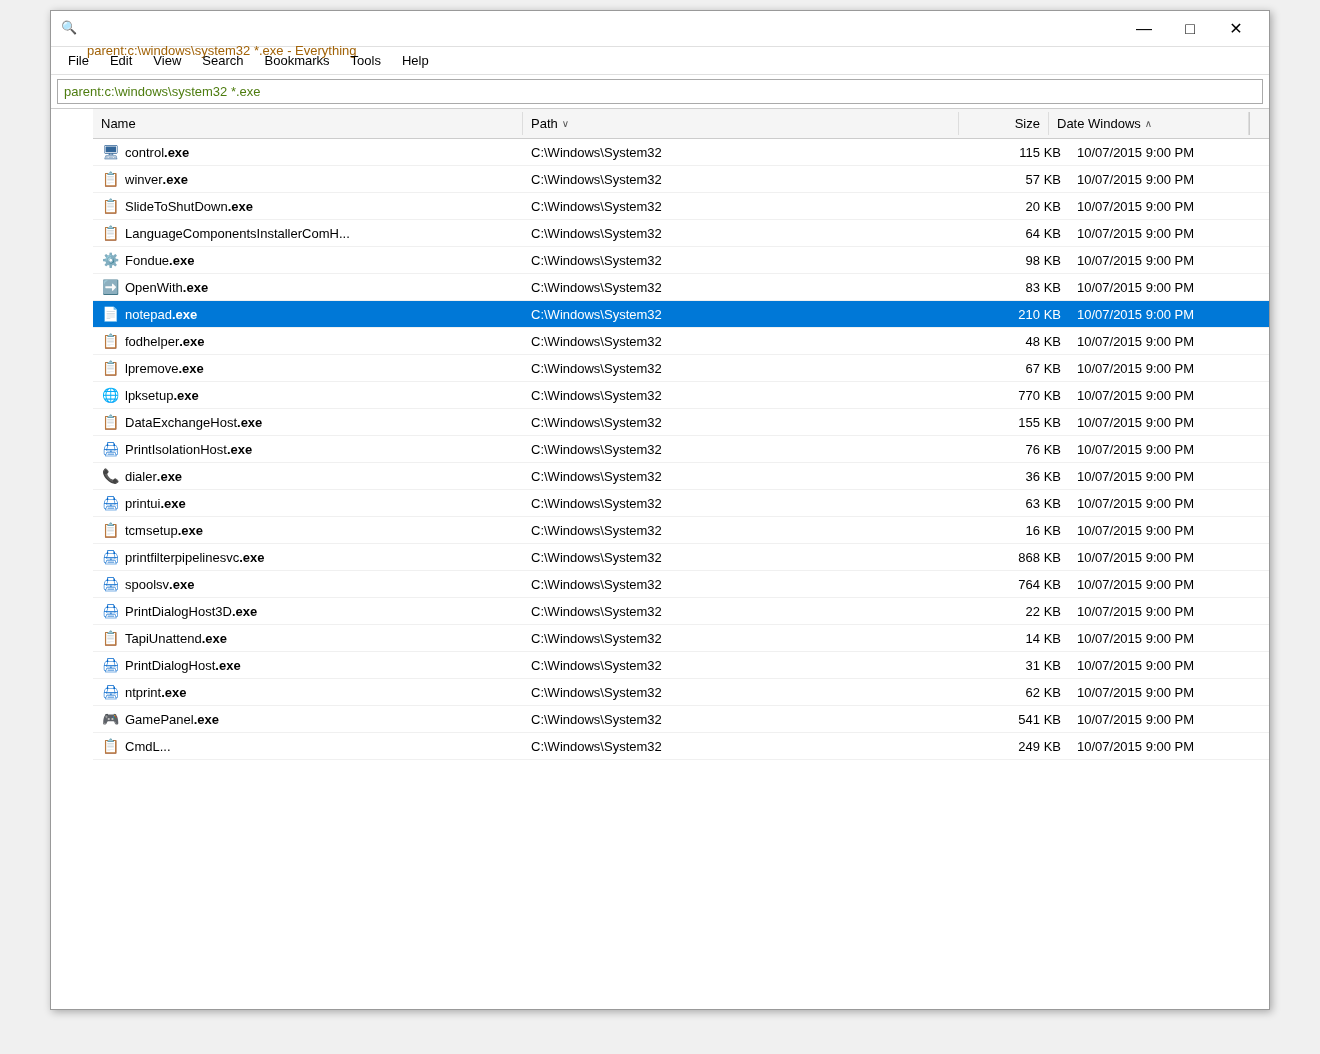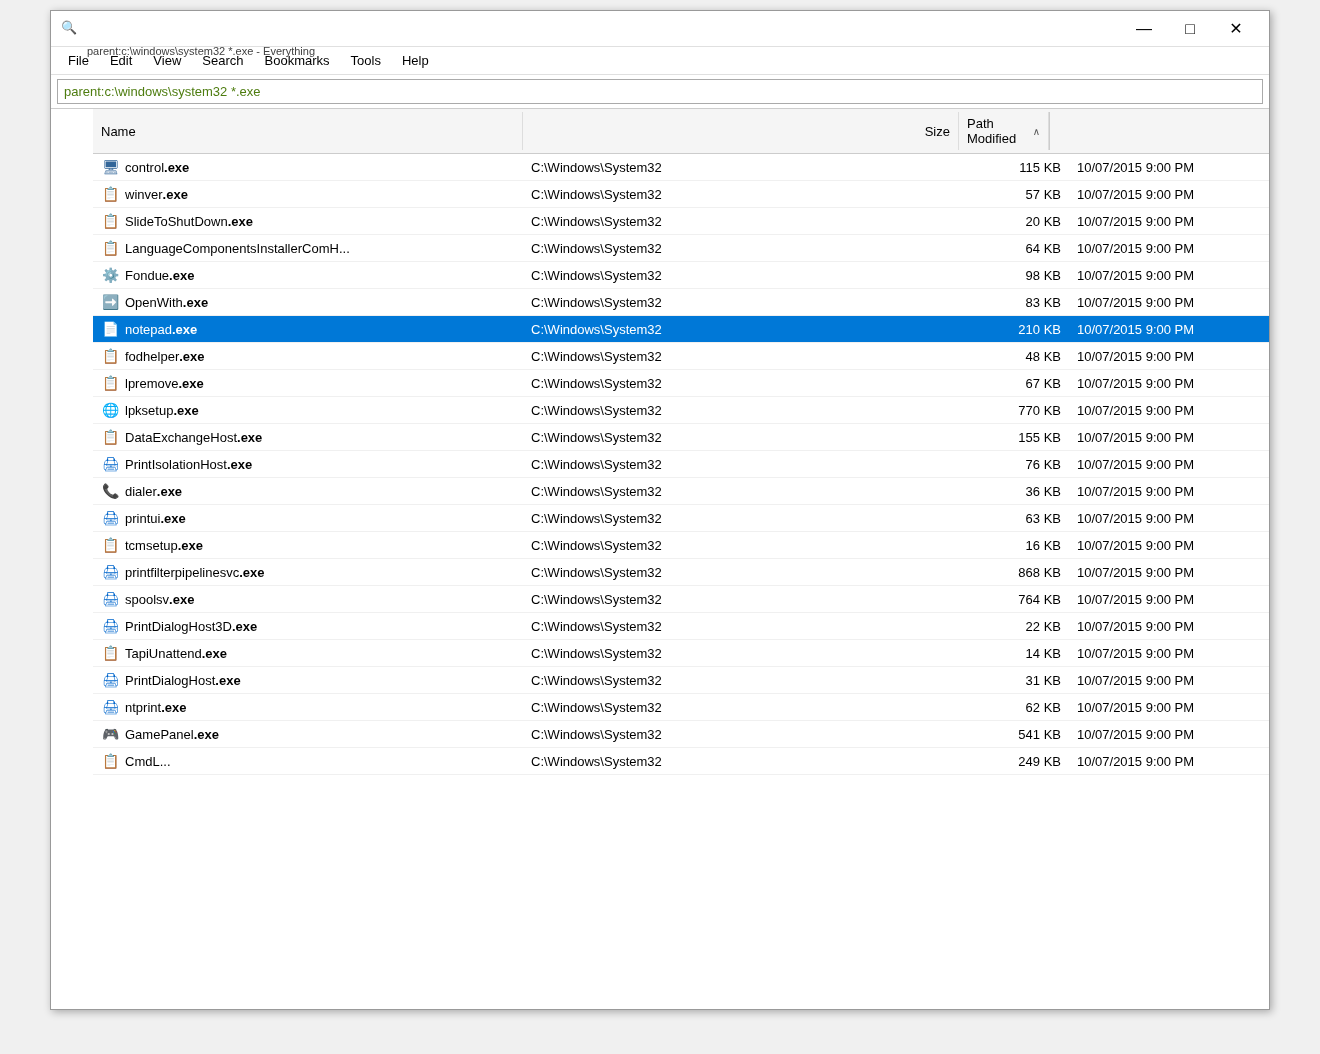--- a/index.html
+++ b/index.html
@@ -28,22 +28,22 @@
       height: 36px;
     }
     .title-bar-icon {
       width: 18px;
       height: 18px;
       margin-right: 8px;
       flex-shrink: 0;
     }
     .title-bar-text {
       flex: 1;
-      font-size: 11px;
-      color: #404040;
+      font-size: 13px;
+      color: #a16207;
       margin-top: 44px;
     }
     .title-bar-controls {
       display: flex;
       gap: 0;
     }
     .title-btn {
       width: 46px;
       height: 30px;
       border: none;
@@ -178,25 +178,29 @@
   <div class="search-bar">
     <input type="text" class="search-input" value="parent:c:\windows\system32 *.exe" style="">
   </div>
 
   <div class="results-area">
 
     <div class="table-header">
       <div class="col-header">
         <span>Name</span>
       </div>
+      <div class="col-header">
+        <span>Path</span>
+        <span class="sort-arrow">∨</span>
+      </div>
       <div class="col-header" style="justify-content:flex-end;">
         <span>Size</span>
       </div>
       <div class="col-header">
-        <span>Path Modified</span>
+        <span>Date Windows</span>
         <span class="sort-arrow">∧</span>
       </div>
       <div style="background:#f5f5f5; border-left:1px solid #ccc; width:16px;"></div>
     </div>
 
     <div class="table-body" id="table-body">
     <div class="table-row">
           <div class="cell name-cell">
             <span class="file-icon">
               <span style="color:#336699;font-size:14px;">🖥</span>

